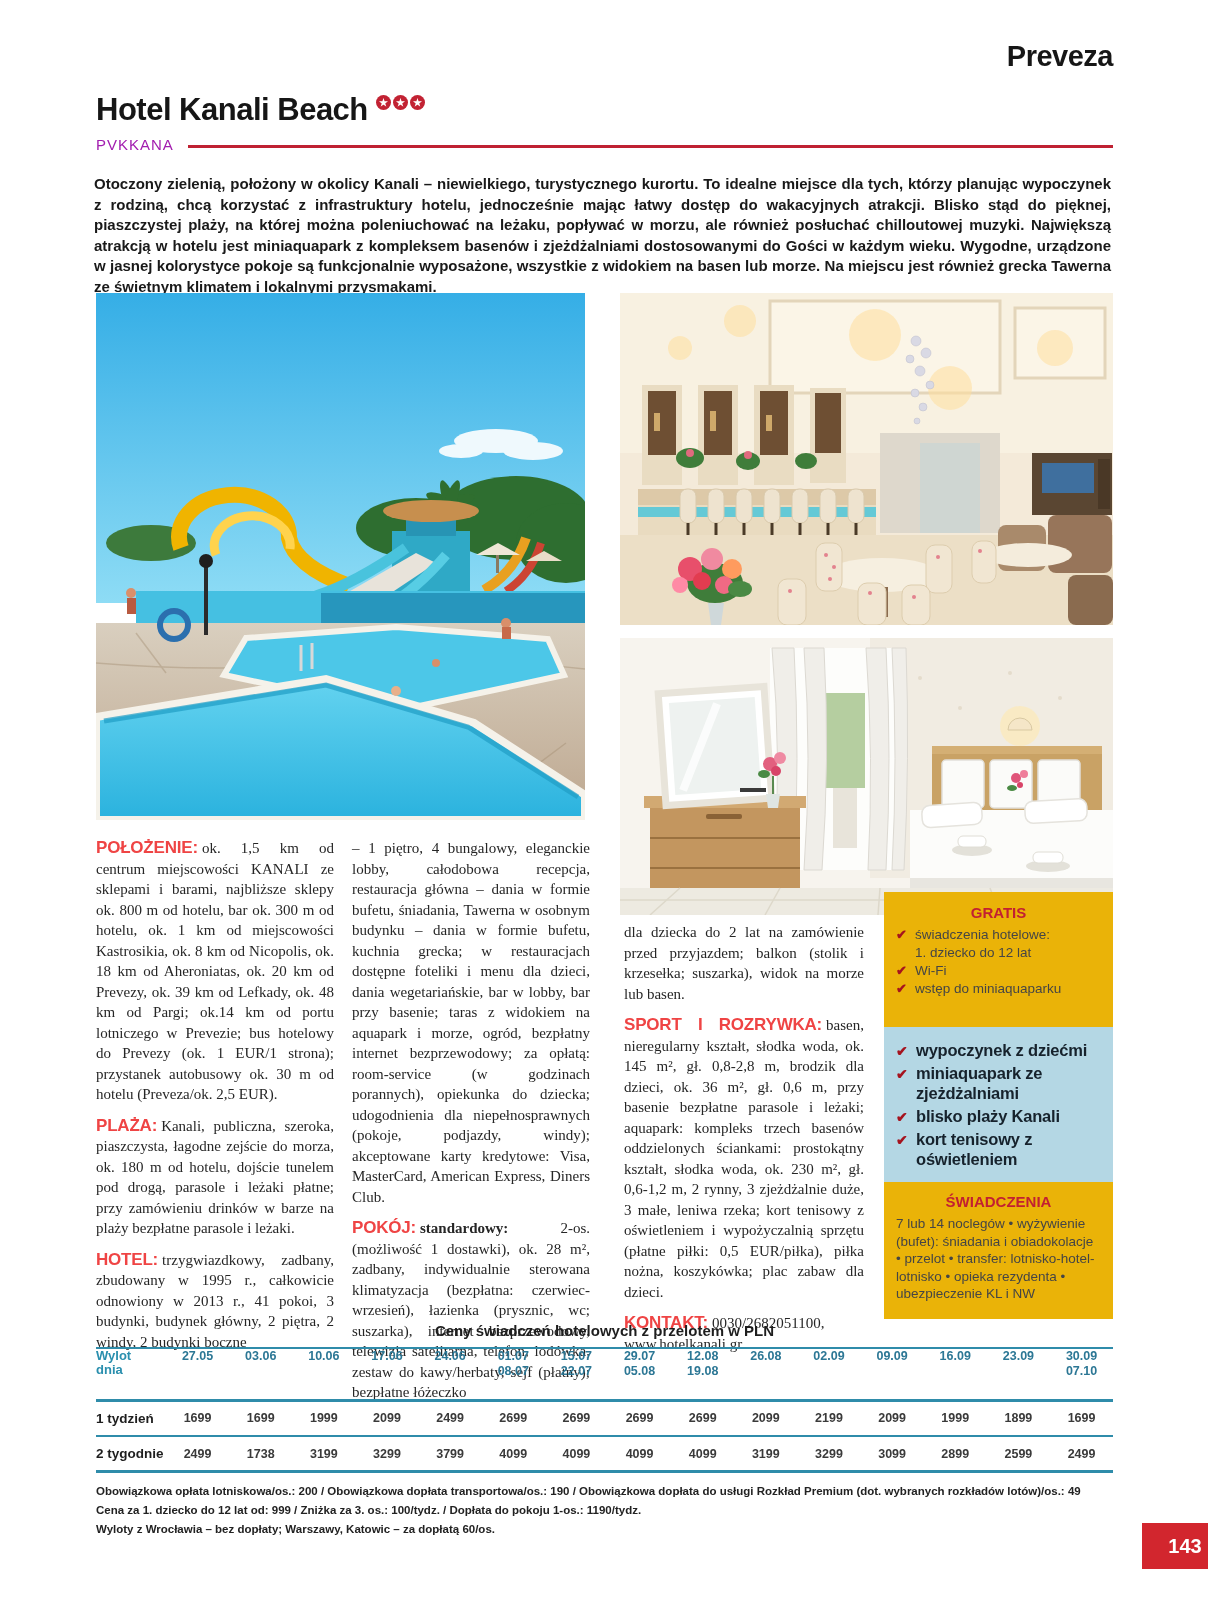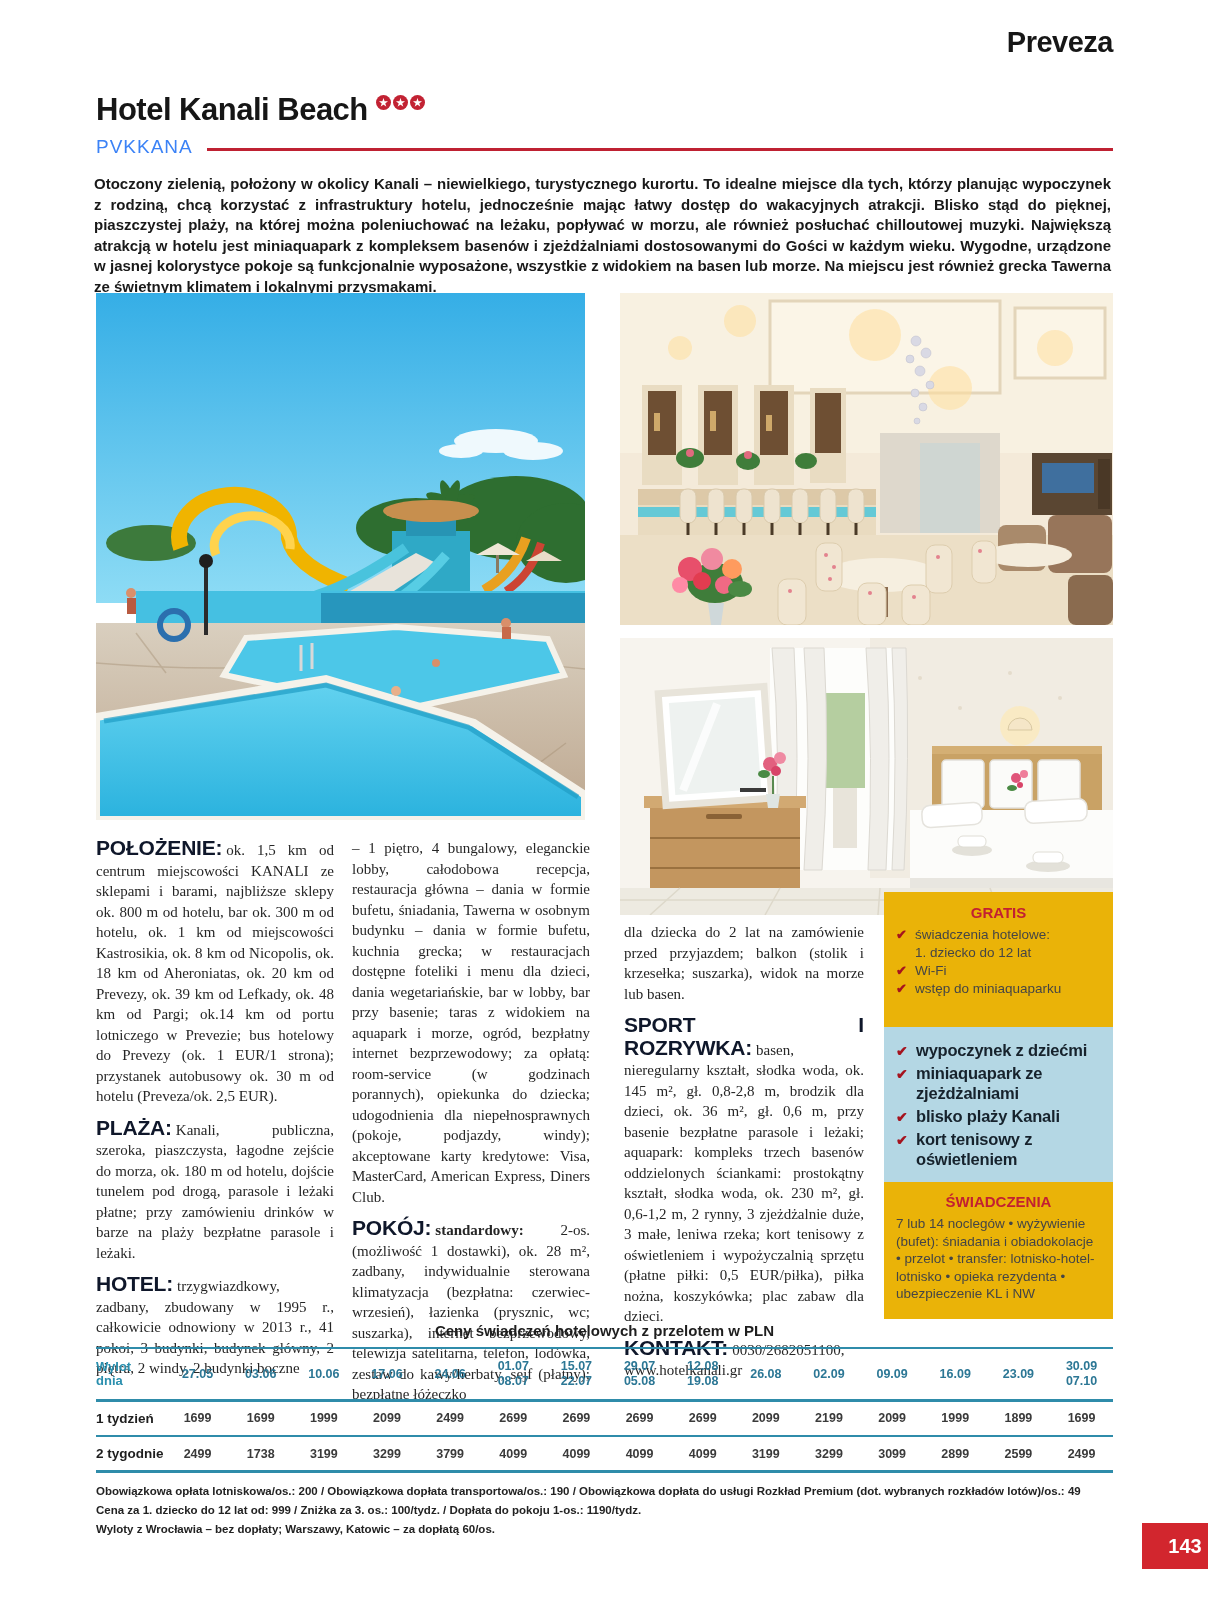--- a/index.html
+++ b/index.html
@@ -1,43 +1,43 @@
 <!DOCTYPE html>
 <html><head>
 <meta charset="utf-8">
 <style>
   html,body{margin:0;padding:0;background:#ffffff;}
   .page{position:relative;width:1208px;height:1600px;background:#ffffff;overflow:hidden;
         font-family:"Liberation Sans",sans-serif;color:#1e1e1e;}
   
-  .region{position:absolute;top:26px;right:95px;font-size:29px;font-weight:bold;color:#161616;letter-spacing:-0.5px;}
+  .region{position:absolute;top:40px;right:95px;font-size:29px;font-weight:bold;color:#161616;letter-spacing:-0.5px;}
   .hotel-title{position:absolute;top:78px;left:96px;font-size:31px;font-weight:bold;color:#161616;letter-spacing:-0.5px;}
   .stars{display:inline-block;vertical-align:14px;margin-left:6px;}
   .star{display:inline-block;width:15px;height:15px;border-radius:50%;background:#c22233;color:#fff;
         font-size:10px;line-height:15px;text-align:center;margin-left:2px;}
   .code-row{position:absolute;top:136px;left:96px;width:1017px;display:flex;align-items:center;}
-  .hotel-code{font-size:19px;color:#3b82f6;letter-spacing:1px;flex:0 0 auto;}
+  .hotel-code{font-size:15px;color:#a21caf;letter-spacing:1px;flex:0 0 auto;}
   .red-rule{flex:1;height:3px;background:#bf2132;margin-left:14px;margin-top:4px;}
   
   .intro{position:absolute;top:174px;left:94px;width:1017px;font-size:15px;line-height:20.5px;
          font-weight:bold;color:#191919;text-align:justify;}
   
   .photo{position:absolute;overflow:hidden;}
   .photo svg{display:block;}
   .photo-pool{left:96px;top:293px;width:489px;height:527px;}
   .photo-restaurant{left:620px;top:293px;width:493px;height:332px;}
   .photo-room{left:620px;top:638px;width:493px;height:277px;}
   
   .col{position:absolute;font-family:"Liberation Serif",serif;font-size:15px;line-height:20.5px;
        color:#262626;text-align:justify;}
   .col1{left:96px;top:838px;width:238px;}
   .col2{left:352px;top:838px;width:238px;}
   .col3{left:612px;top:922px;width:240px;margin-left:12px;}
   .para{margin:0 0 11px 0;}
-  .sec-label{font-family:"Liberation Sans",sans-serif;font-weight:bold;font-size:21px;color:#0f172a;
+  .sec-label{font-family:"Liberation Sans",sans-serif;font-weight:bold;font-size:17px;color:#ef4444;
              letter-spacing:-0.2px;padding-right:4px;}
   .bold-inline{font-weight:bold;}
   
   .boxes{position:absolute;left:884px;top:892px;width:229px;}
   .box{box-sizing:border-box;width:229px;}
   .box-gray{background:#eab308;}
   .box-blue{background:#b4d7e4;}
   .gratis-box{min-height:135px;padding:12px 12px 8px 12px;}
   .box-title{font-size:15px;font-weight:bold;color:#c22032;text-align:center;margin-bottom:5px;}
   .g-item{position:relative;padding-left:19px;font-size:13.5px;line-height:18px;color:#454545;}
@@ -49,21 +49,21 @@
   .h-item{position:relative;padding-left:20px;font-size:16.5px;line-height:20px;font-weight:bold;
           color:#16222c;margin-bottom:3px;letter-spacing:-0.2px;}
   .h-item .chk{position:absolute;left:0;top:1px;font-size:14px;}
   .swiad-box{min-height:137px;padding:11px 12px;}
   .swiad-text{font-size:13.5px;line-height:17.5px;color:#454545;}
   
   .table-area{position:absolute;left:96px;top:1322px;width:1017px;}
   .tbl-title{text-align:center;font-size:15px;font-weight:bold;color:#1e1e1e;margin-bottom:8px;}
   .rule-thin{height:2px;background:#2f8caa;}
   .rule-thick{height:2.5px;background:#2f8caa;}
-  .hdr-row{display:flex;align-items:center;height:50px;}
+  .hdr-row{display:flex;height:50px;}
   .corner{width:70px;flex:0 0 auto;font-size:13px;font-weight:bold;color:#2a8fae;line-height:14px;}
   .dcol{flex:1;text-align:center;font-size:12.5px;font-weight:bold;color:#2c7795;line-height:15px;}
   .dcol span{display:block;}
   .dcol span:empty{display:none;}
   .price-row{display:flex;align-items:center;height:33px;}
   .row-label{width:70px;flex:0 0 auto;font-size:13.5px;font-weight:bold;color:#1e1e1e;}
   .pcol{flex:1;text-align:center;font-size:12.5px;font-weight:600;color:#3a3a3a;}
   
   .footnotes{position:absolute;left:96px;top:1482px;width:1017px;font-size:11.5px;line-height:19px;
              font-weight:bold;color:#222;}

